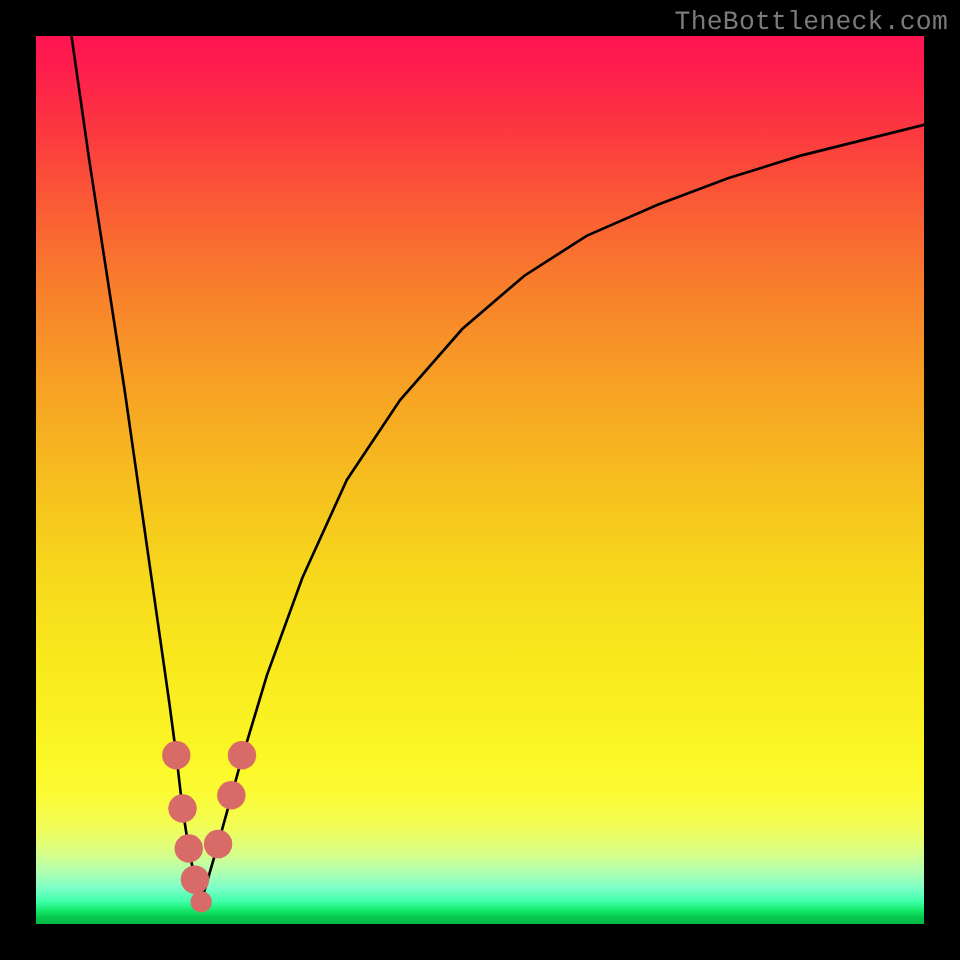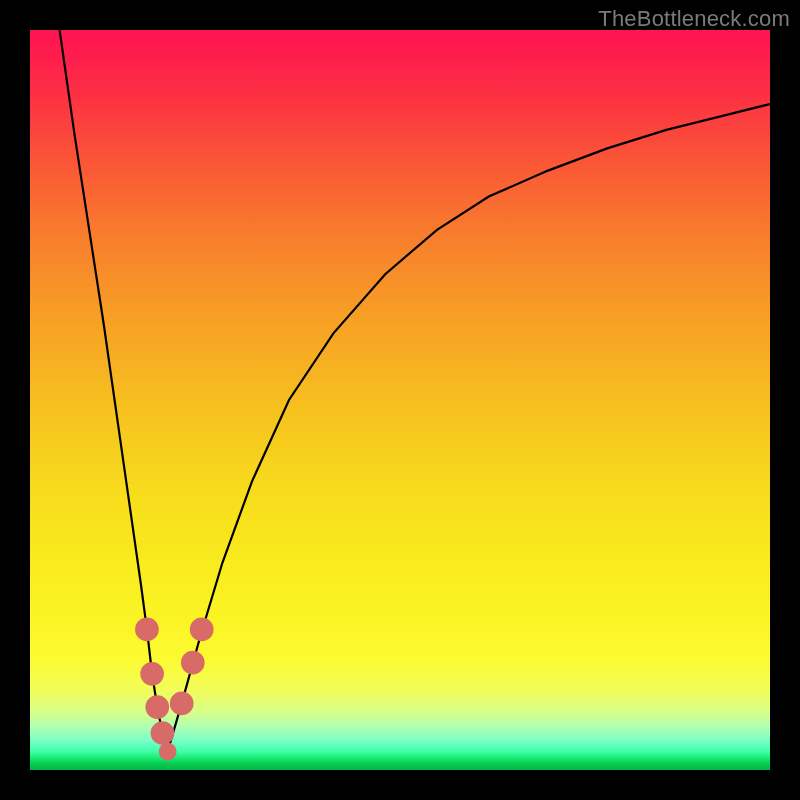--- a/index.html
+++ b/index.html
@@ -11,20 +11,21 @@
     background: #000;
     font-family: Arial, Helvetica, sans-serif;
   }
   .frame {
     position: absolute;
     left: 0;
     top: 0;
     width: 800px;
     height: 800px;
     background: #000;
+    font-family: Liberation Mono, monospace;
   }
   .plot {
     position: absolute;
     left: 30px;
     top: 30px;
     width: 740px;
     height: 740px;
     overflow: hidden;
   }
   .gradient {

